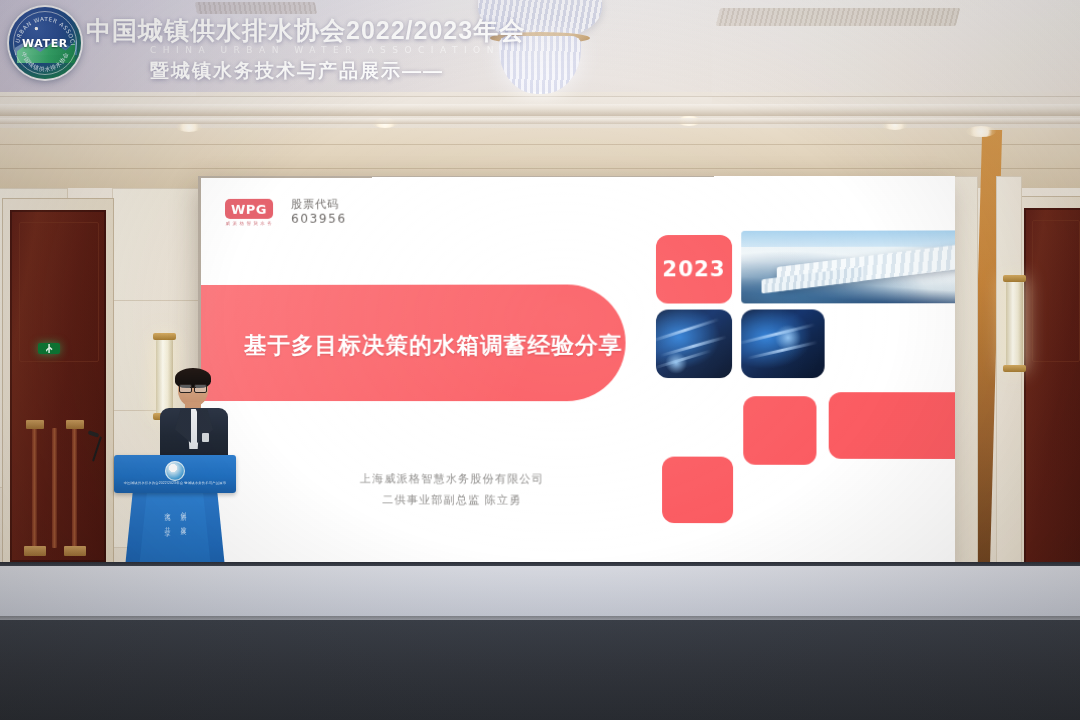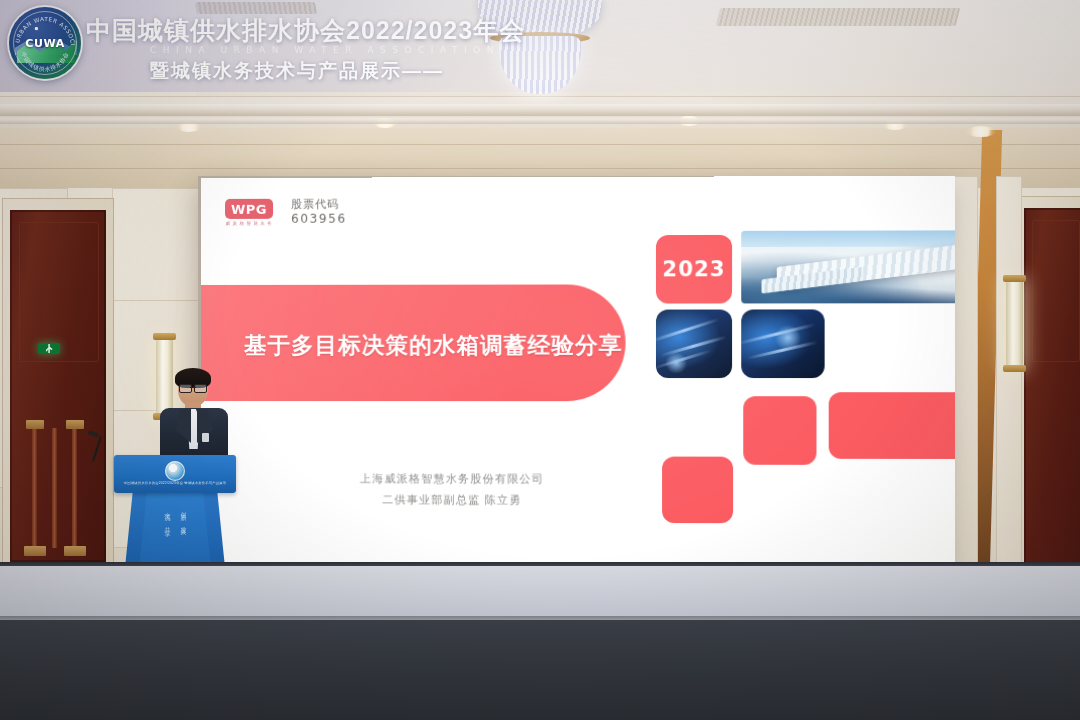--- a/index.html
+++ b/index.html
@@ -400,17 +400,17 @@
     <div class="cuwa-wave"></div>
     <div class="cuwa-ring"></div>
     <svg class="cuwa-arc" viewBox="0 0 72 72">
       <defs>
         <path id="arcTop" d="M 10,40 A 26,26 0 0 1 62,40"></path>
         <path id="arcBot" d="M 12,40 A 24,24 0 0 0 60,40"></path>
       </defs>
       <text><textPath href="#arcTop" startOffset="50%" text-anchor="middle" id="arcTopTxt">CHINA URBAN WATER ASSOCIATION</textPath></text>
       <text><textPath href="#arcBot" startOffset="50%" text-anchor="middle" id="arcBotTxt">中国城镇供水排水协会</textPath></text>
     </svg>
-    <div class="cuwa-txt">CUWA</div>
+    <div class="cuwa-txt">WATER</div>
   </div>
 
   <div class="vig"></div>
 </div>
 
 </body></html>

